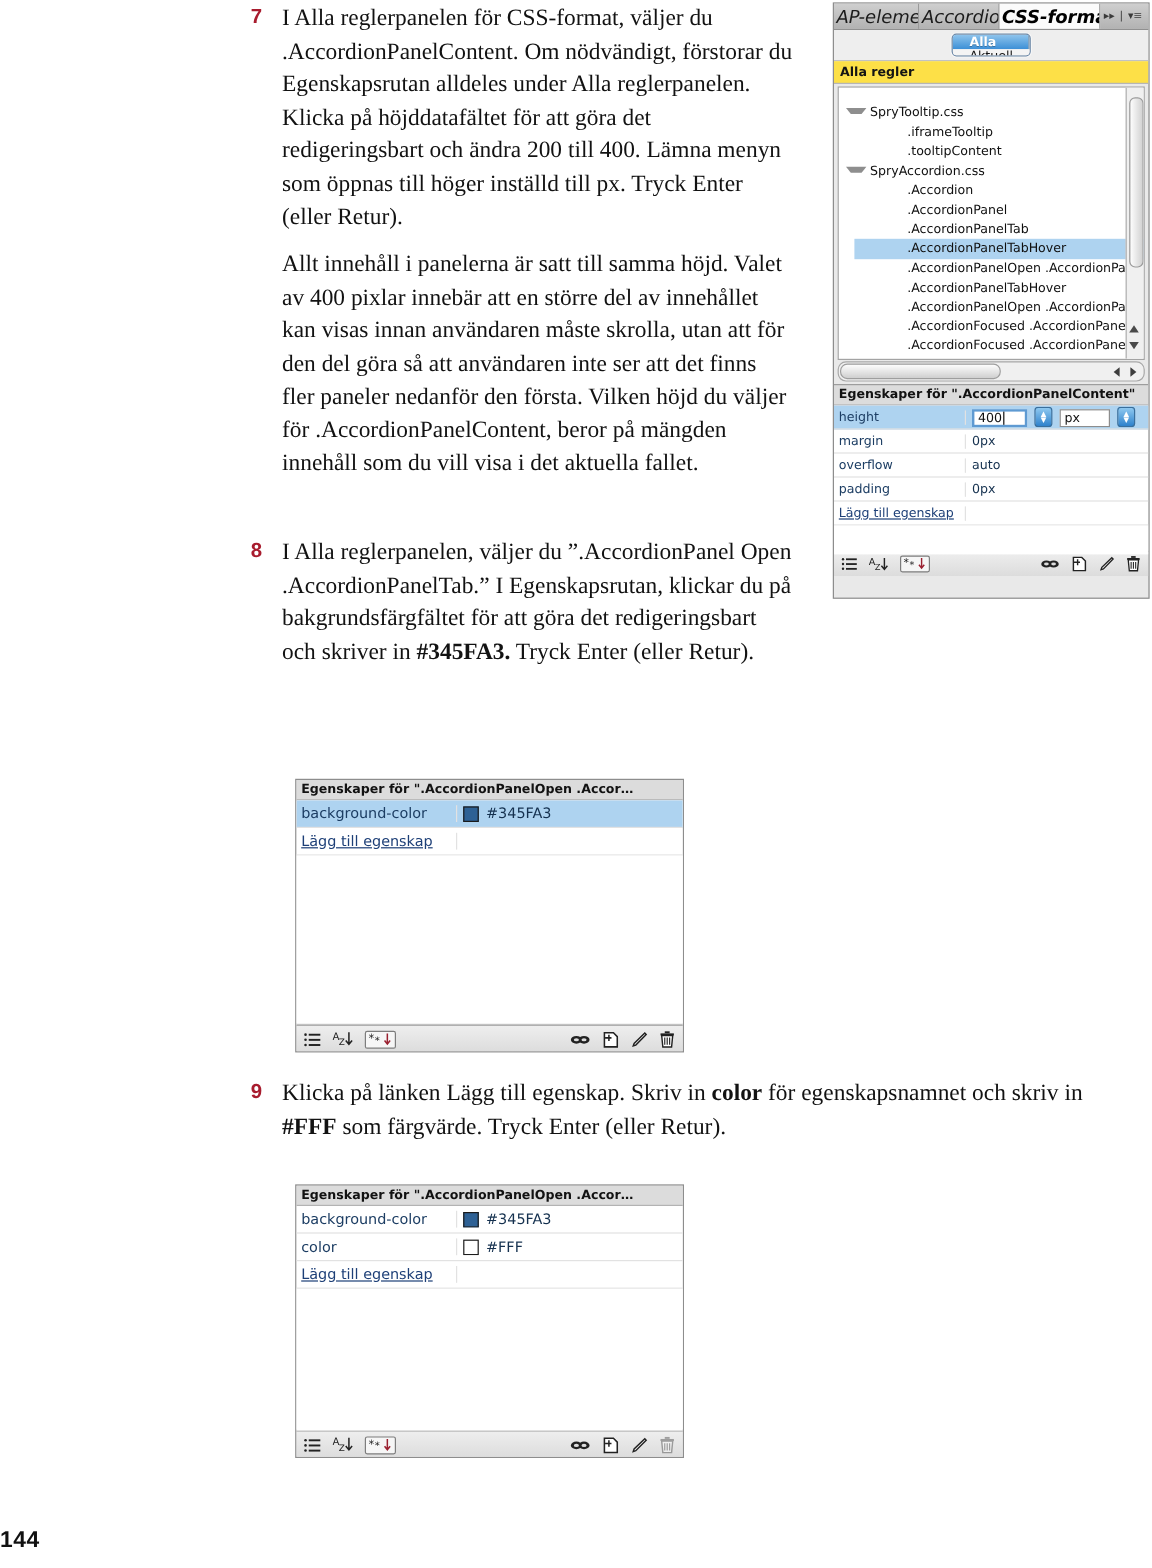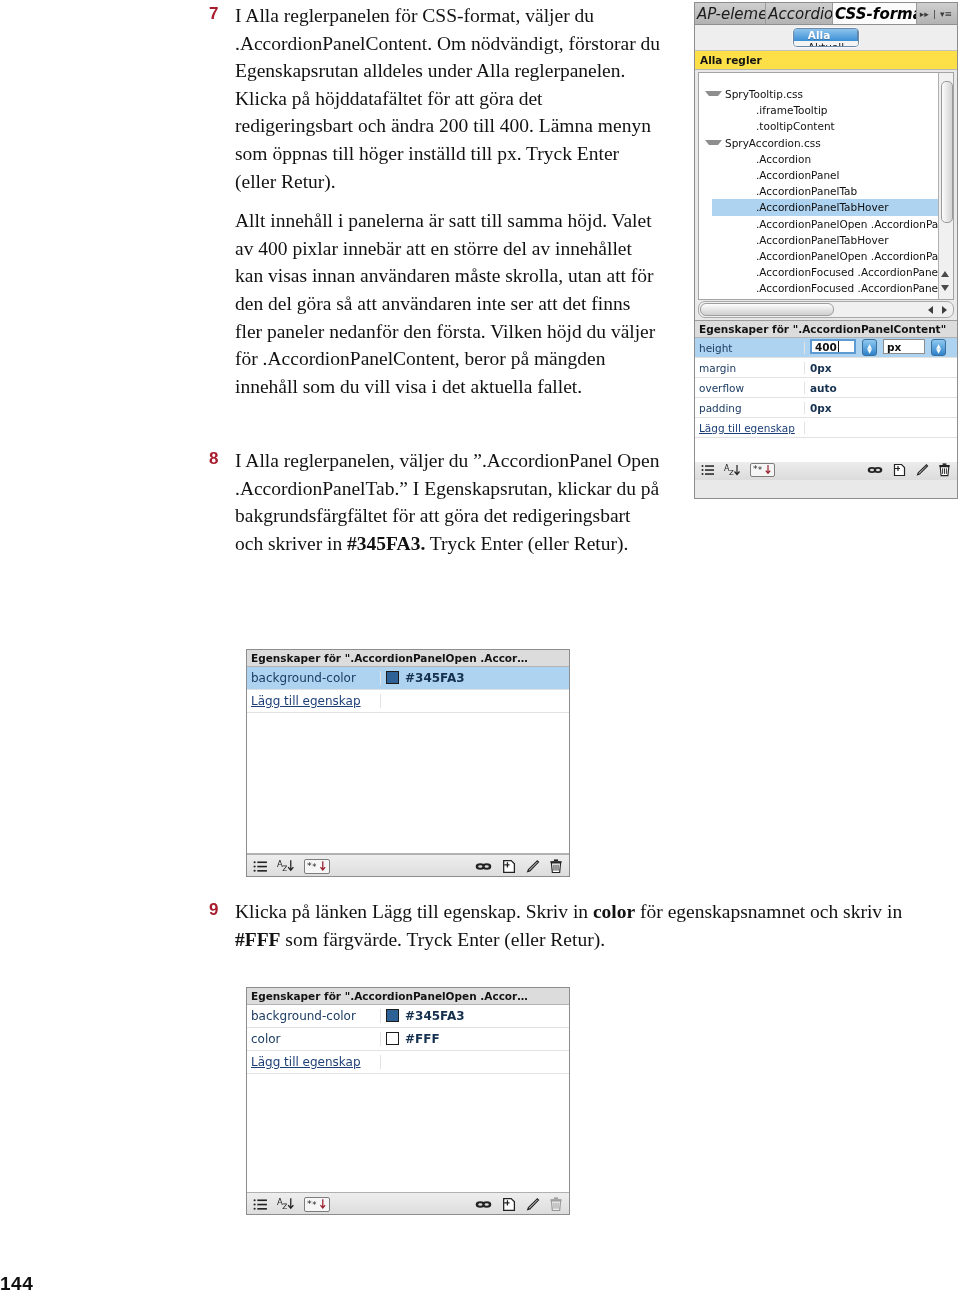--- a/index.html
+++ b/index.html
@@ -270,25 +270,24 @@
   }
   .pname.link {
     color: #1d3f77;
     text-decoration: underline;
   }
   .pval {
     flex: 1;
     padding-left: 5px;
     color: #15314f;
     display: flex;
-    align-items: flex-start;
+    align-items: flex-end;
     gap: 6px;
     white-space: nowrap;
     overflow: hidden;
-    font-weight: bold;
   }
   .swatch {
     width: 13px; height: 13px;
     border: 1.5px solid #1b1b1b;
     box-sizing: border-box;
     display: inline-block;
   }
   .fieldbox {
     border: 2px solid #5e9ad2;
     background: #ffffff;

